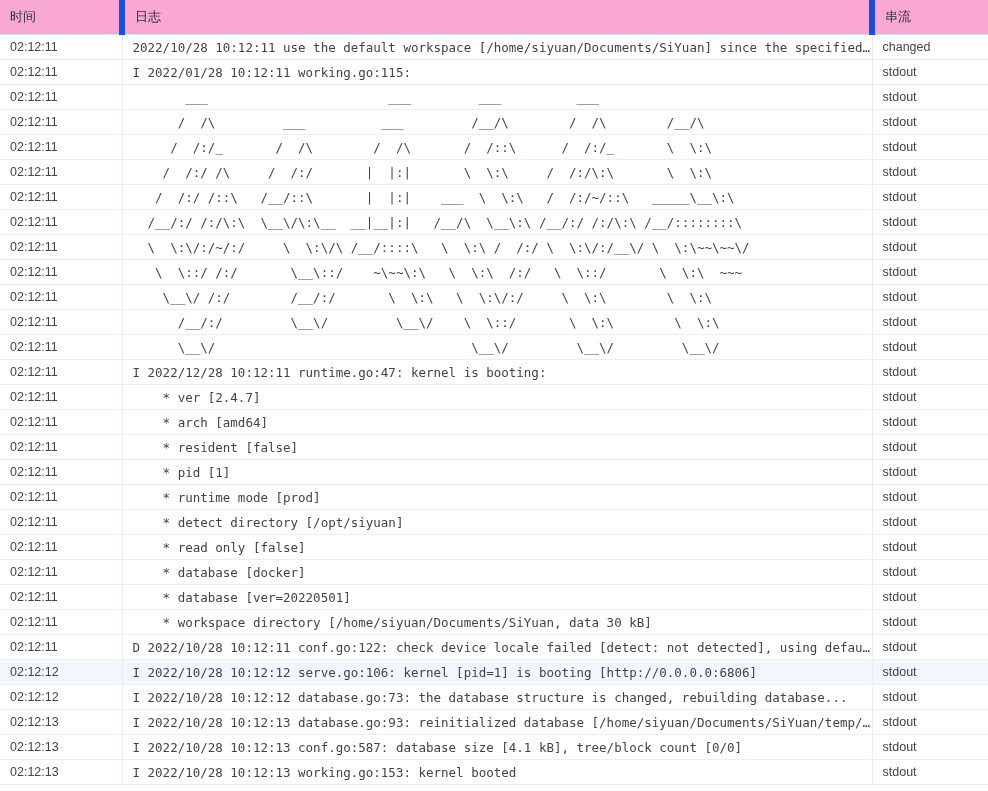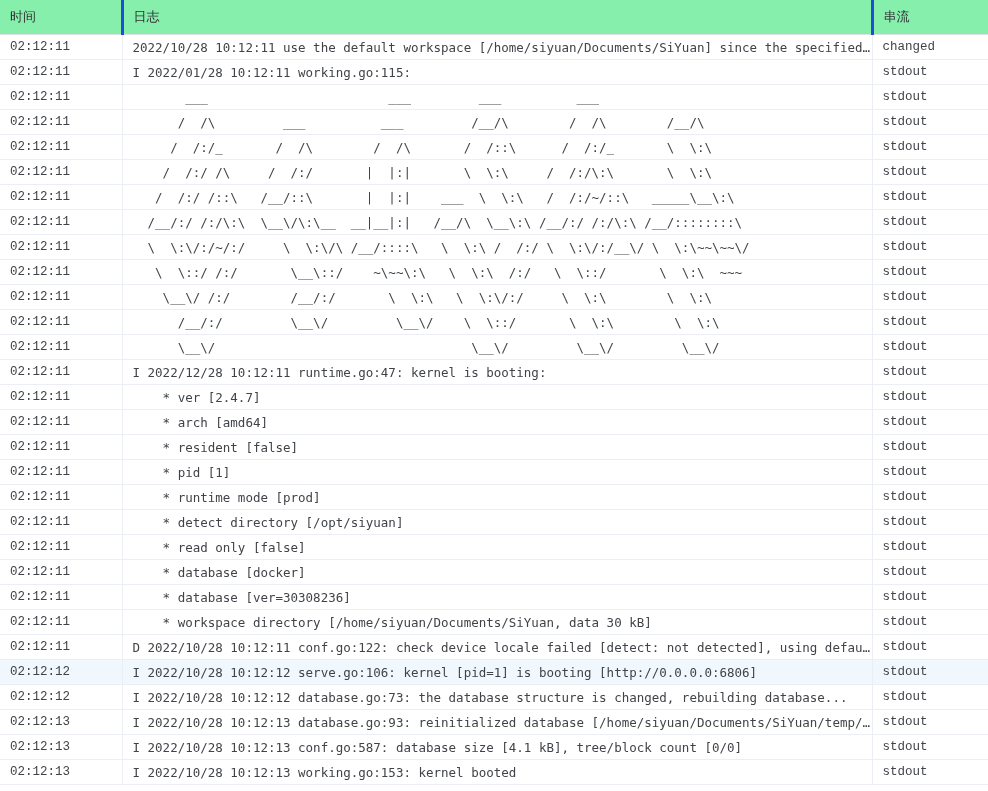--- a/index.html
+++ b/index.html
@@ -18,49 +18,49 @@
     width: 988px;
     border-collapse: collapse;
     table-layout: fixed;
   }
   .log-table col.c-time { width: 122px; }
   .log-table col.c-log  { width: 750px; }
   .log-table col.c-stream { width: 116px; }
 
   .log-table thead th {
     height: 34px;
-    background: #86efac;
+    background: #f9a8d4;
     border-bottom: 1px solid #dcdfe6;
     font-weight: normal;
     font-size: 13px;
     color: #303133;
     text-align: left;
     padding: 0 0 0 10px;
     vertical-align: middle;
     white-space: nowrap;
   }
   .log-table thead th.sep-left {
-    border-left: 3px solid #1d4ed8;
+    border-left: 6px solid #1d4ed8;
   }
   .log-table tbody td {
     height: 24px;
     border-bottom: 1px solid #ebeef5;
     font-size: 12.5px;
     color: #404348;
     padding: 0 0 0 10px;
     vertical-align: middle;
     white-space: pre;
     overflow: hidden;
     text-overflow: ellipsis;
   }
   .log-table tbody td.sep-left {
     border-left: 1px solid #ebeef5;
   }
   td.time, td.stream {
-    font-family: Liberation Mono, monospace;
+    font-family: Liberation Sans, sans-serif;
     font-size: 12.5px;
   }
   td.log {
     font-family: "DejaVu Sans Mono", monospace;
     font-size: 11.5px;
     letter-spacing: 0px;
   }
   tr.row-highlight td {
     background: #f0f7fd;
   }
@@ -187,21 +187,21 @@
         <td class="log sep-left">    * read only [false]</td>
         <td class="stream sep-left">stdout</td>
       </tr>
       <tr>
         <td class="time">02:12:11</td>
         <td class="log sep-left">    * database [docker]</td>
         <td class="stream sep-left">stdout</td>
       </tr>
       <tr>
         <td class="time">02:12:11</td>
-        <td class="log sep-left">    * database [ver=30308236]</td>
+        <td class="log sep-left">    * database [ver=20220501]</td>
         <td class="stream sep-left">stdout</td>
       </tr>
       <tr>
         <td class="time">02:12:11</td>
         <td class="log sep-left">    * workspace directory [/home/siyuan/Documents/SiYuan, data 30 kB]</td>
         <td class="stream sep-left">stdout</td>
       </tr>
       <tr>
         <td class="time">02:12:11</td>
         <td class="log sep-left">D 2022/10/28 10:12:11 conf.go:122: check device locale failed [detect: not detected], using default lan⋯</td>

